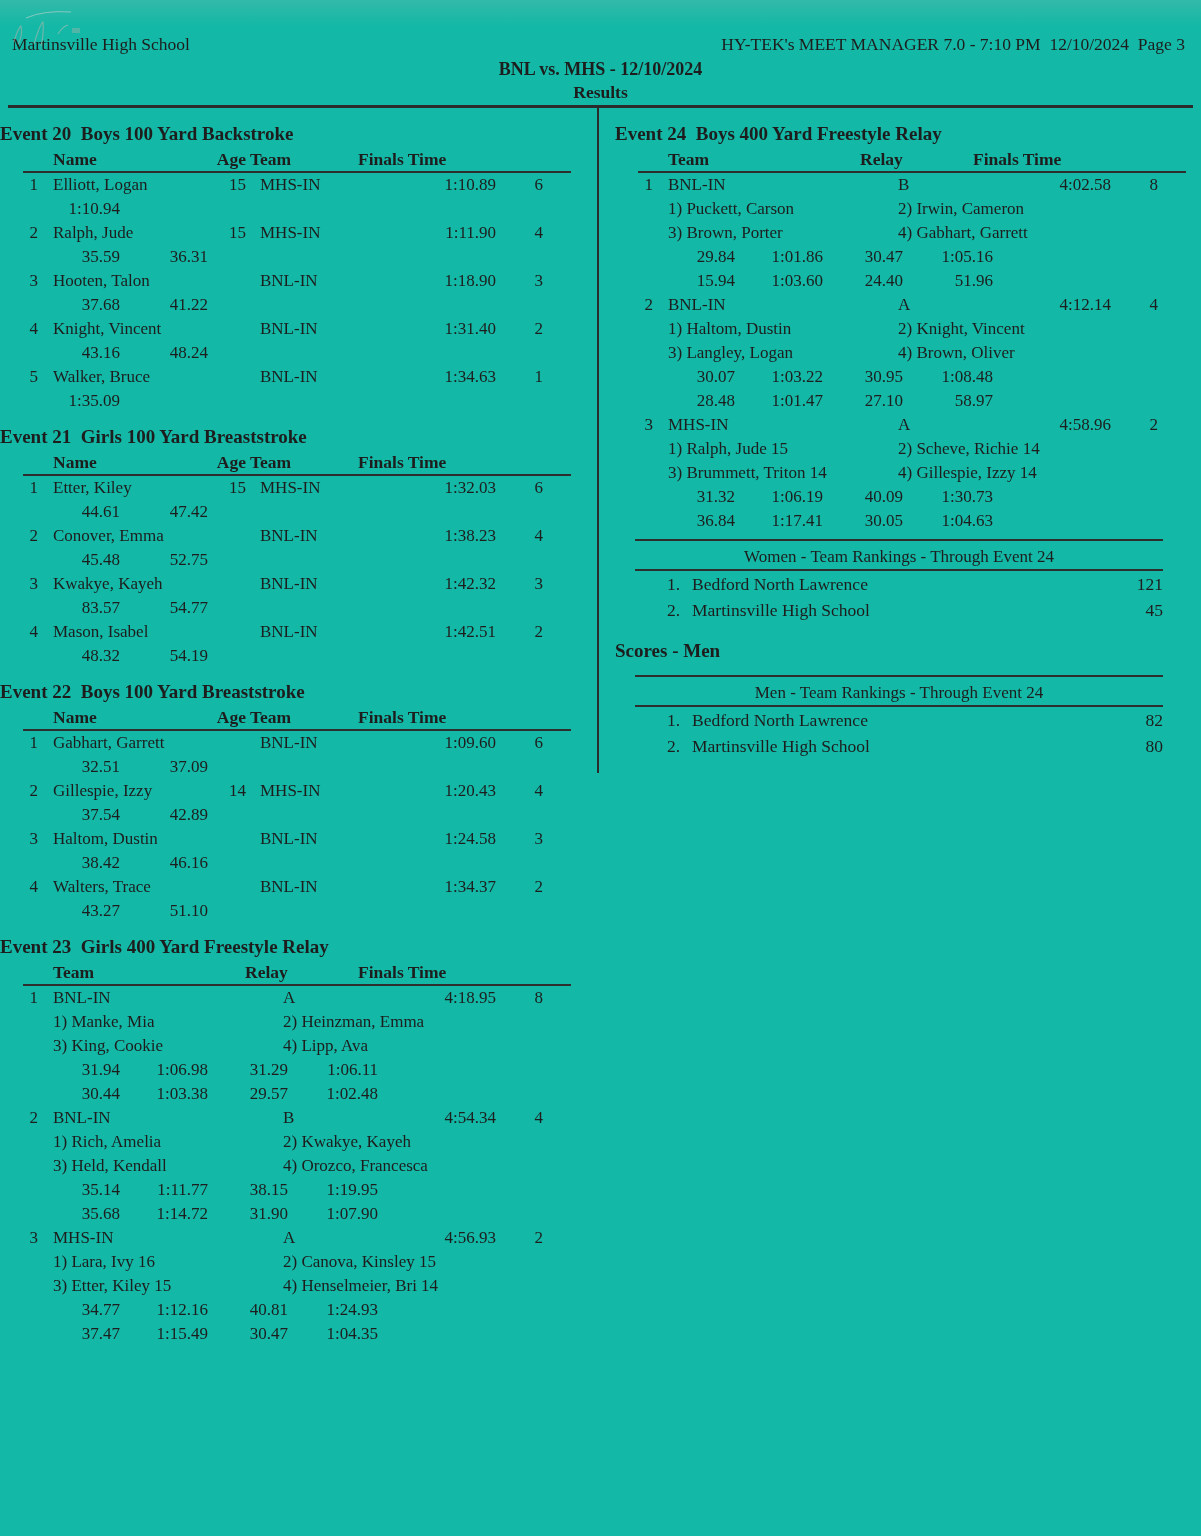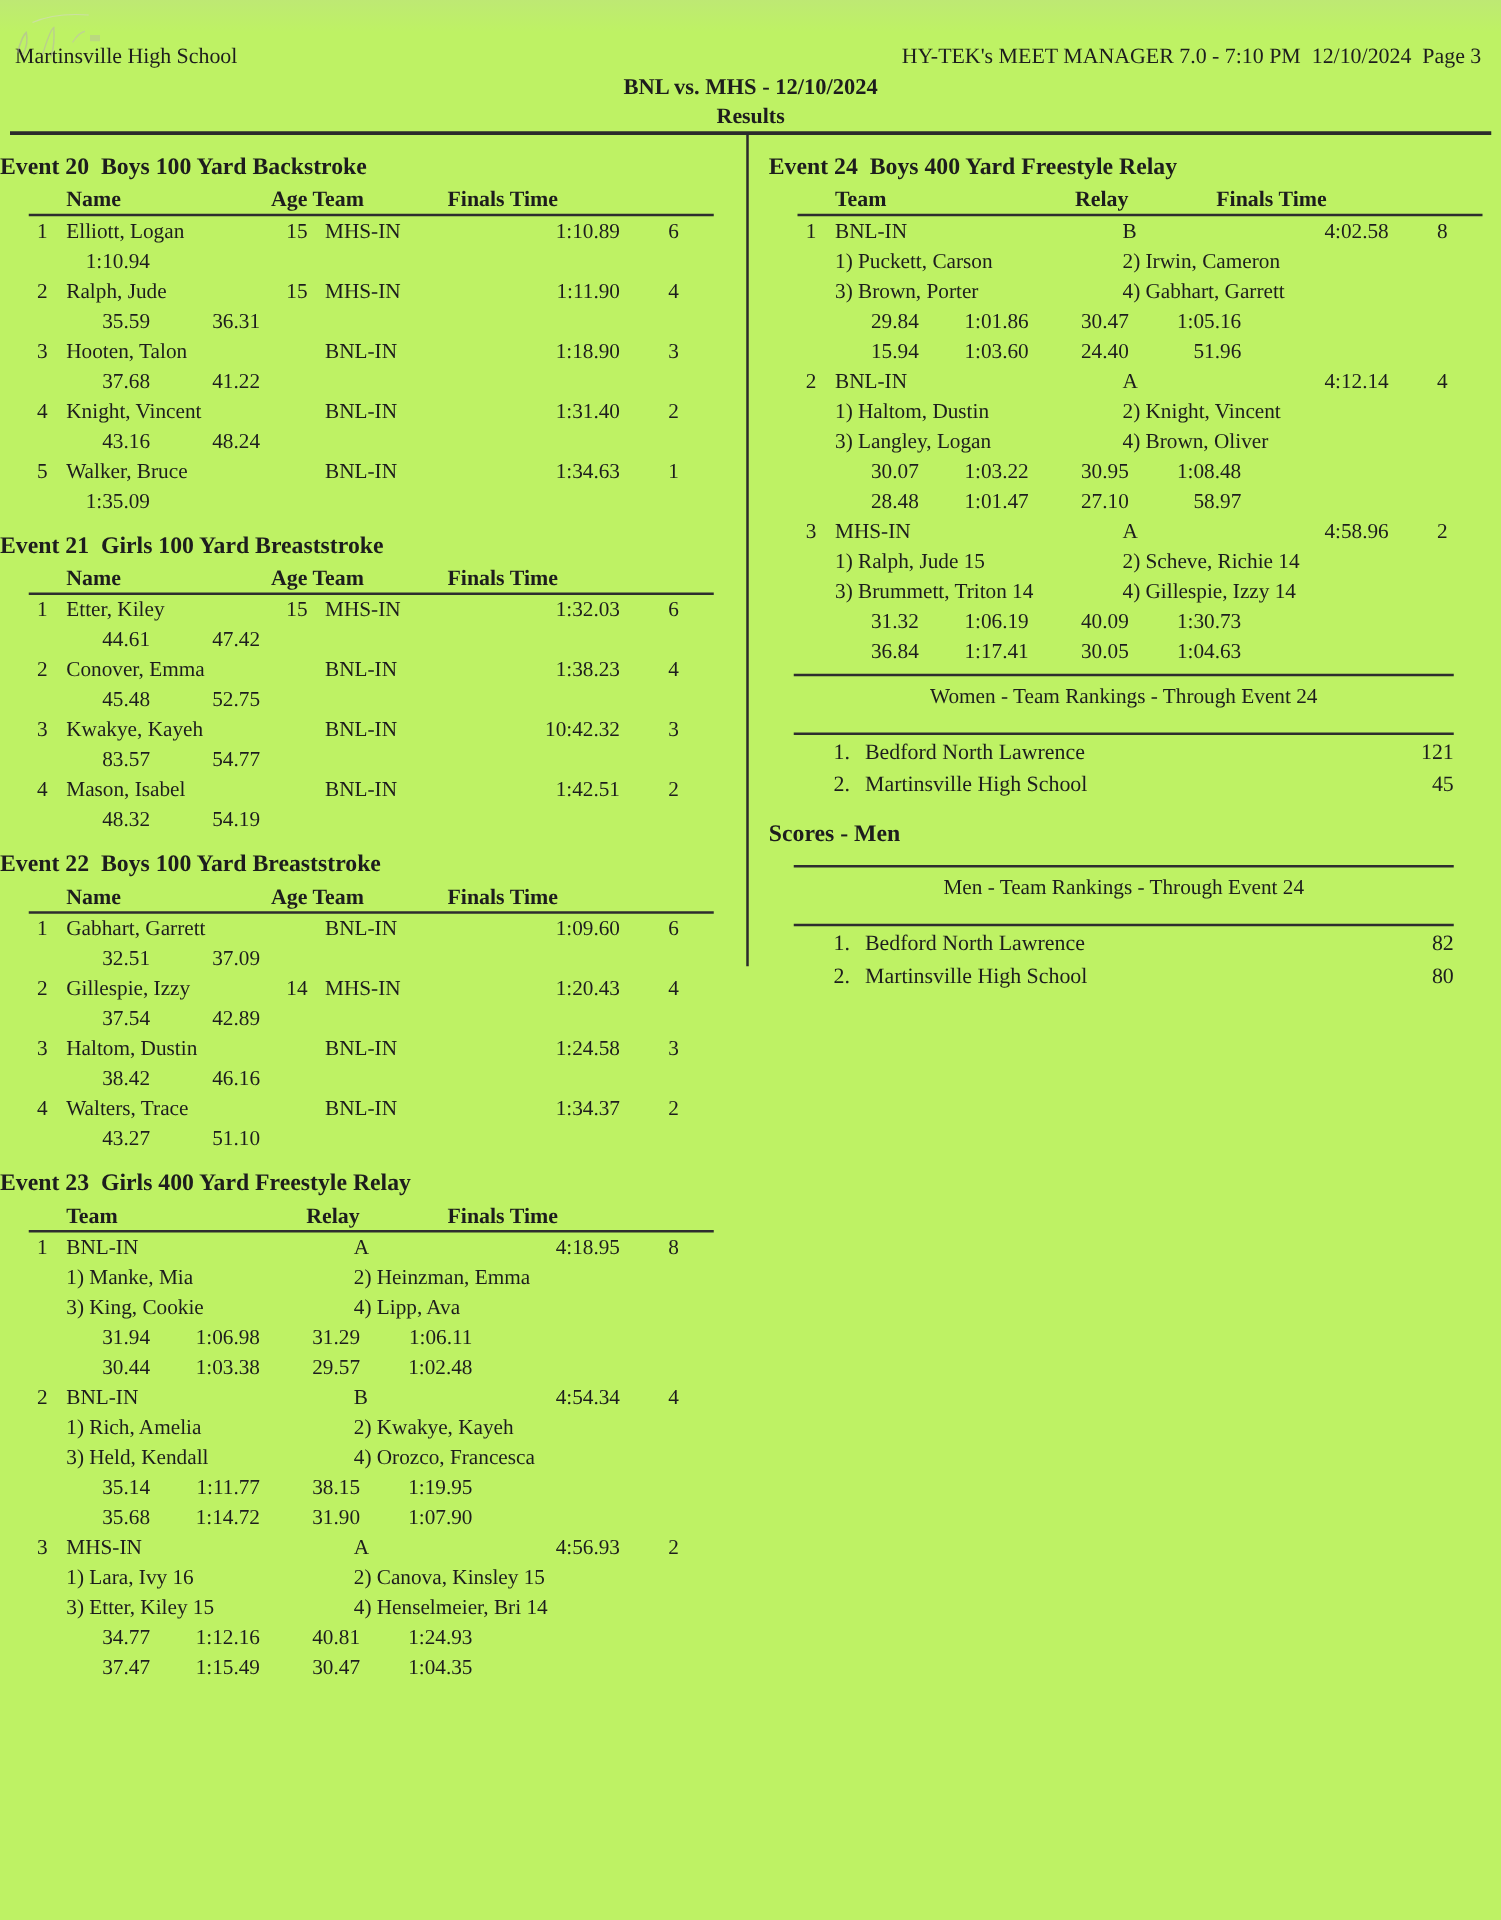--- a/index.html
+++ b/index.html
@@ -5,21 +5,21 @@
   html,body{margin:0;padding:0;}
   body{
     width:1201px;height:1536px;
     background:#eceae6;
     font-family:"Liberation Serif","DejaVu Serif",serif;
     color:#1d1d1d;
     -webkit-font-smoothing:antialiased;
   }
   .page{
     position:relative;width:1201px;height:1536px;overflow:hidden;
-    background:#bef264;
+    background:#14b8a6;
   }
   
   .hdr{padding-top:33px;}
   .hdr-row{
     display:flex;justify-content:space-between;
     padding:0 16px 0 12px;
     font-size:17.5px;line-height:23px;white-space:pre;
   }
   .hdr-title{text-align:center;font-weight:bold;font-size:18px;line-height:23px;margin-top:2px;white-space:pre;}
   .hdr-results{text-align:center;font-weight:bold;font-size:17.5px;line-height:23px;}
@@ -58,21 +58,21 @@
   .relay-row .team{padding-left:15px;}
   .sw-row{display:grid;grid-template-columns:283px 1fr;}
   .sw1{padding-left:53px;}
   .split-row{display:grid;grid-template-columns:120px 88px 80px 90px;}
   .split-row .cell{text-align:right;}
   
   .scores-title{font-size:19px;font-weight:bold;line-height:24px;margin:16px 0 12px 0;}
   .scores-table{margin-left:20px;width:528px;border-top:2.5px solid #2e2e2e;padding-top:5px;}
   .scores-head{
     text-align:center;font-size:17px;line-height:22px;
-    border-bottom:2.5px solid #2e2e2e;padding-bottom:18px;
+    border-bottom:2.5px solid #2e2e2e;padding-bottom:1px;
   }
   .score-row{display:grid;grid-template-columns:45px 1fr 70px;line-height:26px;font-size:17.5px;}
   .score-rank{text-align:right;}
   .score-team{padding-left:12px;}
   .score-val{text-align:right;}
   
   .scribble{position:absolute;left:6px;top:4px;opacity:.55;pointer-events:none;}
   .topwash{
     position:absolute;left:0;top:0;width:1201px;height:26px;
     background:linear-gradient(180deg,rgba(190,190,185,.18),rgba(190,190,185,0));
@@ -237,21 +237,21 @@
           <span class="cell"></span>
           <span class="cell"></span>
         </div>
         <div class="row ind-row">
           <span class="cell place num">3</span>
           <span class="cell nameage">
             <span class="nm">Kwakye, Kayeh</span>
             <span class="ag num"></span>
           </span>
           <span class="cell team">BNL-IN</span>
-          <span class="cell finals num">10:42.32</span>
+          <span class="cell finals num">1:42.32</span>
           <span class="cell points num">3</span>
         </div>
         <div class="row split-row num">
           <span class="cell">83.57</span>
           <span class="cell">54.77</span>
           <span class="cell"></span>
           <span class="cell"></span>
         </div>
         <div class="row ind-row">
           <span class="cell place num">4</span>

